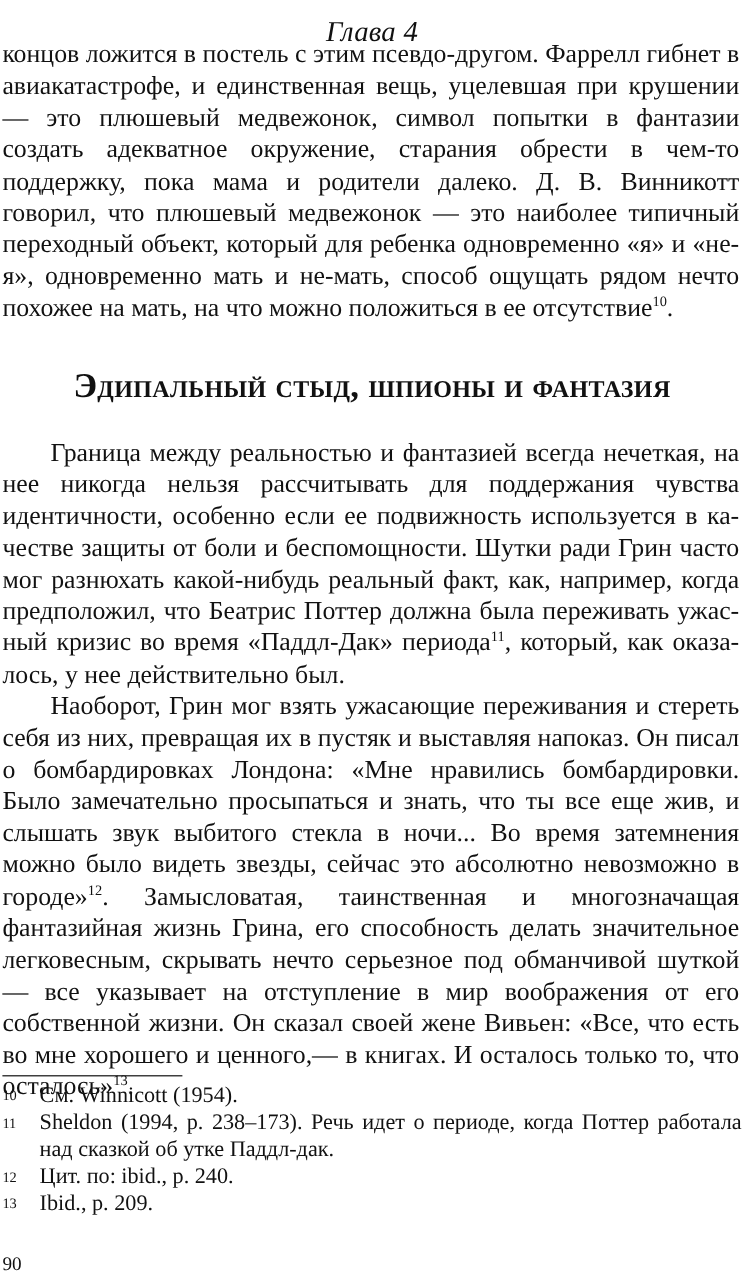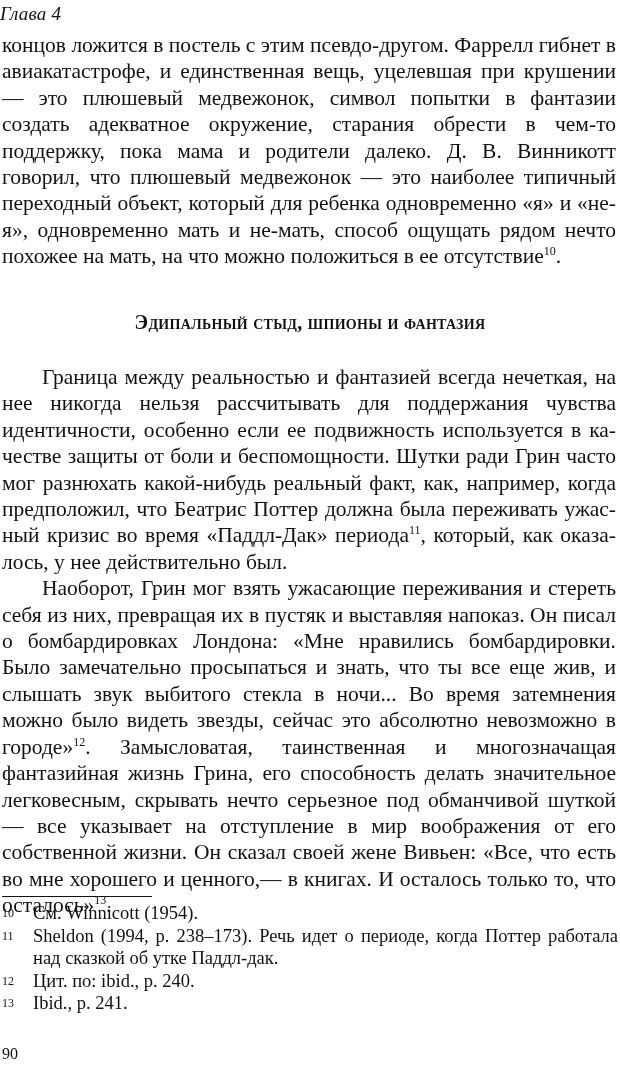--- a/index.html
+++ b/index.html
@@ -10,25 +10,26 @@
     body {
       width: 620px;
       height: 1071px;
       position: relative;
       overflow: hidden;
       color: #111111;
       font-family: "Liberation Serif", "DejaVu Serif", serif;
     }
     .running-header {
       position: absolute;
-      top: 3px;
+      top: 16px;
       left: 0;
       width: 620px;
+      text-align: center;
       font-style: italic;
-      font-size: 19px;
+      font-size: 24px;
       line-height: 22px;
       letter-spacing: 0.2px;
     }
     .body-text {
       position: absolute;
       left: 2px;
       width: 614px;
       font-size: 21.5px;
       line-height: 26.4px;
       text-align: justify;
@@ -46,21 +47,21 @@
       top: 32px;
     }
     .section-heading {
       position: absolute;
       top: 307px;
       left: 0;
       width: 620px;
       text-align: center;
       font-weight: bold;
       font-variant: small-caps;
-      font-size: 20px;
+      font-size: 29px;
       line-height: 30px;
       letter-spacing: 0.3px;
     }
     .block-2 {
       top: 364px;
     }
     sup {
       font-size: 12px;
       line-height: 0;
       vertical-align: super;
@@ -131,17 +132,17 @@
   <div class="footnote">
     <span class="footnote-num">11</span>
     <span class="footnote-text">Sheldon (1994, p. 238–173). Речь идет о периоде, когда Поттер работала над сказкой об утке Паддл-дак.</span>
   </div>
   <div class="footnote">
     <span class="footnote-num">12</span>
     <span class="footnote-text">Цит. по: ibid., p. 240.</span>
   </div>
   <div class="footnote">
     <span class="footnote-num">13</span>
-    <span class="footnote-text">Ibid., p. 241.</span>
+    <span class="footnote-text">Ibid., p. 209.</span>
   </div>
 </div>
 
 <div class="page-number">90</div>
 
 </body></html>

